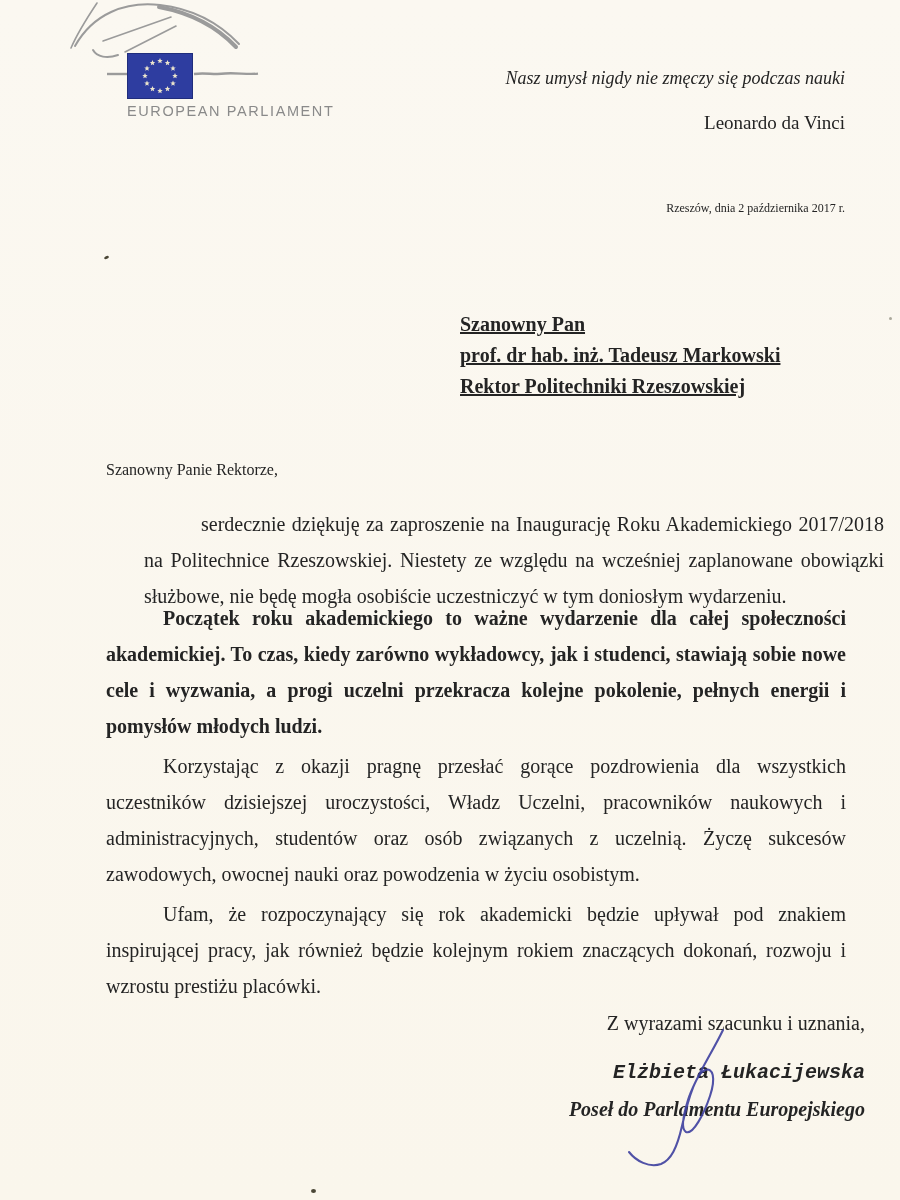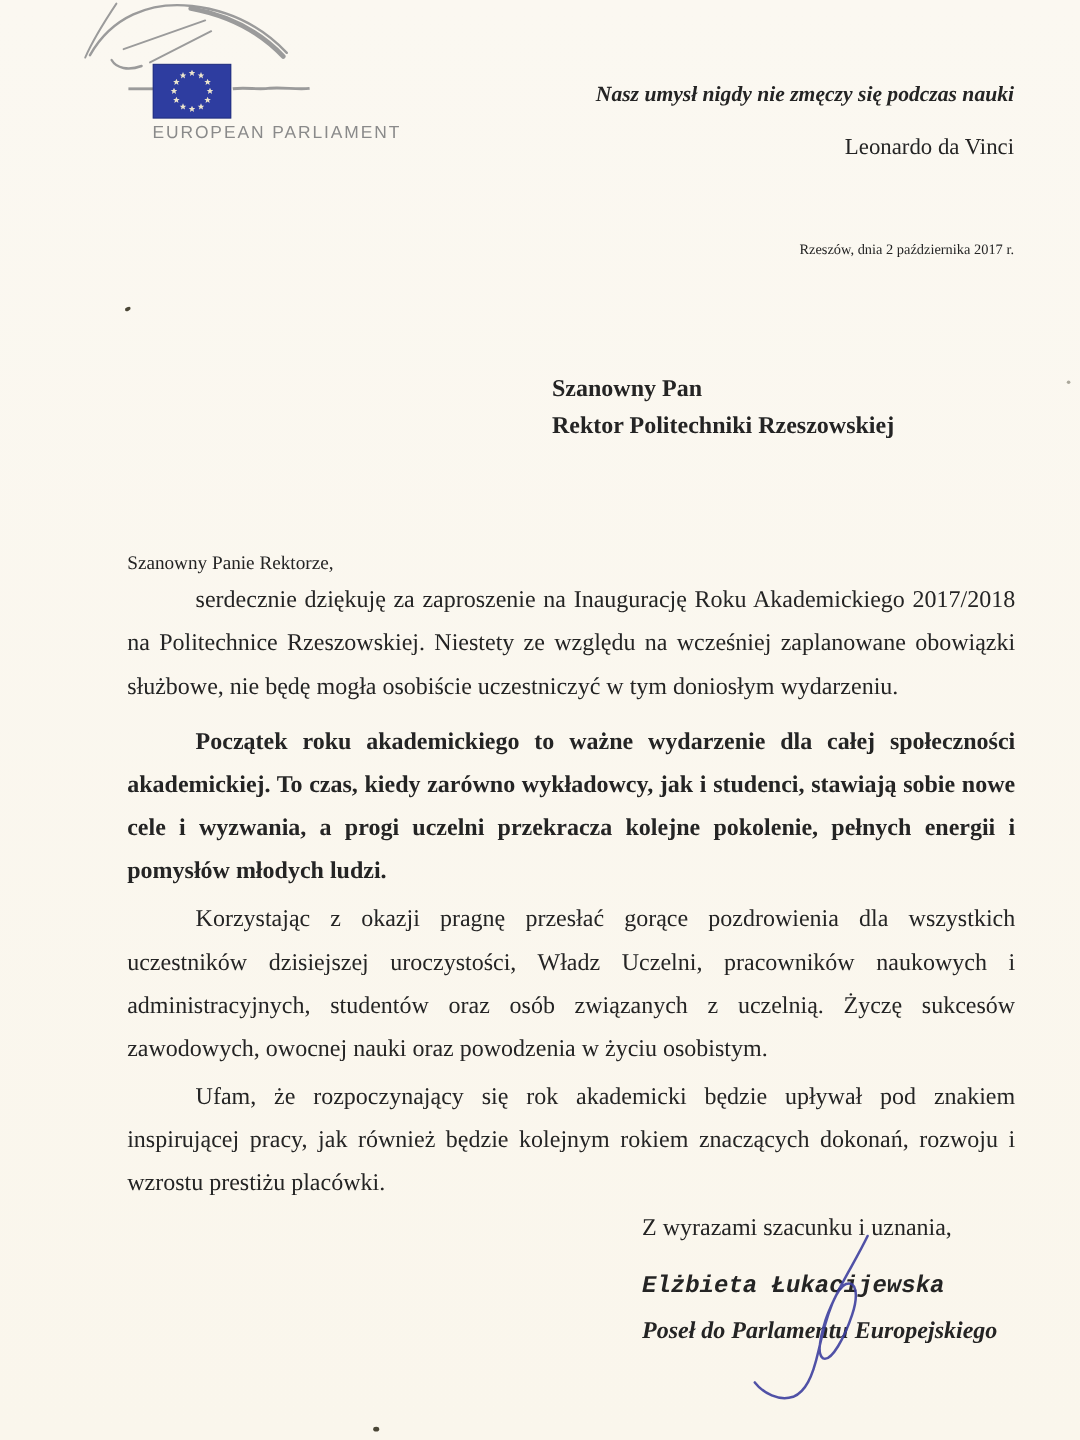--- a/index.html
+++ b/index.html
@@ -20,53 +20,53 @@
   .star{fill:var(--star-cream,#ece5cc);}
   .logo-caption{
     position:absolute;left:127px;top:103px;
     font-family:"Liberation Sans","DejaVu Sans",sans-serif;
     font-size:14.5px;letter-spacing:1.6px;color:var(--logo-gray,#8a8a8a);
     white-space:nowrap;
   }
   
   .motto{
     position:absolute;right:55px;top:68px;
-    font-size:18px;font-weight:bold;font-style:italic;white-space:nowrap;
+    font-size:18px;font-weight:normal;font-style:italic;white-space:nowrap;
   }
   .motto-author{
     position:absolute;right:55px;top:112px;
     font-size:19px;white-space:nowrap;
   }
   .dateline{
     position:absolute;right:55px;top:201px;
     font-size:12px;white-space:nowrap;
   }
   
   .addressee{
     position:absolute;left:460px;top:309px;
-    font-size:20px;font-weight:bold;line-height:31px;
+    font-size:20px;font-weight:bold;line-height:31px;text-decoration:underline;
   }
   
   .salutation{
     position:absolute;left:106px;top:452px;width:740px;
     font-size:16px;line-height:36px;
   }
   .para{
     position:absolute;left:106px;width:740px;
     font-size:20px;line-height:36px;
     text-align:justify;text-indent:57px;margin:0;
   }
-  .para.p1{top:482px;}
+  .para.p1{top:506px;margin-left:38px;}
   .para.p2{top:600px;font-weight:bold;}
   .para.p3{top:748px;}
   .para.p4{top:896px;}
   
   .closing{
     position:absolute;right:35px;top:1005px;width:330px;
-    font-size:20px;line-height:36px;text-align:left;
+    font-size:20px;line-height:36px;text-align:right;
   }
   .closing .valediction{white-space:nowrap;}
   .closing .signer-name{font-weight:bold;font-style:italic;margin-top:14px;font-family:Liberation Mono, monospace;}
   .closing .signer-title{font-weight:bold;font-style:italic;white-space:nowrap;}
   .signature-svg{position:absolute;left:600px;top:1008px;width:180px;height:170px;}
   .sig-stroke{fill:none;stroke:var(--signature-blue,#3d3f9e);stroke-width:2.1;
     stroke-linecap:round;stroke-linejoin:round;opacity:.9;}
   
   .speck{position:absolute;background:#4a4636;border-radius:50%;}
   .speck.s1{left:104px;top:256px;width:5px;height:3px;transform:rotate(-25deg);}
@@ -110,20 +110,21 @@
 
   <div class="logo-caption">EUROPEAN PARLIAMENT</div>
 
   <div class="motto">Nasz umysł nigdy nie zmęczy się podczas nauki</div>
   <div class="motto-author">Leonardo da Vinci</div>
 
   <div class="dateline">Rzeszów, dnia 2 października 2017 r.</div>
 
   <div class="addressee">
     <div>Szanowny Pan</div>
+    <div>prof. dr hab. inż. Tadeusz Markowski</div>
     <div>Rektor Politechniki Rzeszowskiej</div>
   </div>
 
   <div class="salutation">Szanowny Panie Rektorze,</div>
 
   <p class="para p1">serdecznie dziękuję za zaproszenie na Inaugurację Roku Akademickiego 2017/2018 na Politechnice Rzeszowskiej. Niestety ze względu na wcześniej zaplanowane obowiązki służbowe, nie będę mogła osobiście uczestniczyć w tym doniosłym wydarzeniu.</p>
   <p class="para p2">Początek roku akademickiego to ważne wydarzenie dla całej społeczności akademickiej. To czas, kiedy zarówno wykładowcy, jak i studenci, stawiają sobie nowe cele i wyzwania, a progi uczelni przekracza kolejne pokolenie, pełnych energii i pomysłów młodych ludzi.</p>
   <p class="para p3">Korzystając z okazji pragnę przesłać gorące pozdrowienia dla wszystkich uczestników dzisiejszej uroczystości, Władz Uczelni, pracowników naukowych i administracyjnych, studentów oraz osób związanych z uczelnią. Życzę sukcesów zawodowych, owocnej nauki oraz powodzenia w życiu osobistym.</p>
   <p class="para p4">Ufam, że rozpoczynający się rok akademicki będzie upływał pod znakiem inspirującej pracy, jak również będzie kolejnym rokiem znaczących dokonań, rozwoju i wzrostu prestiżu placówki.</p>
 

